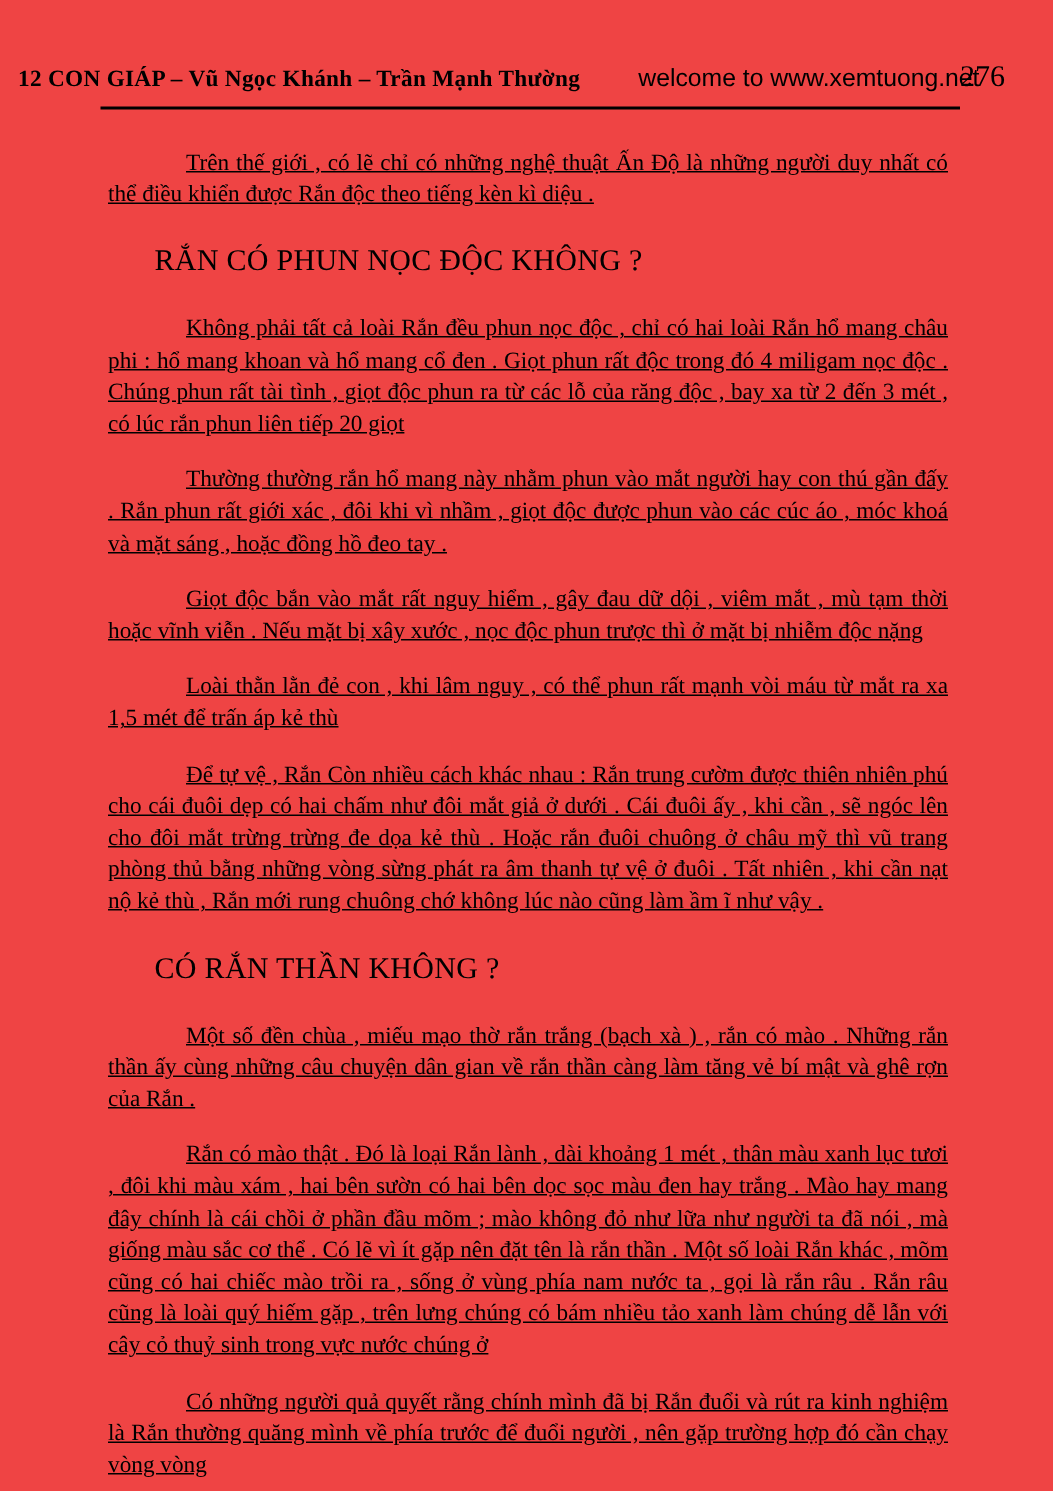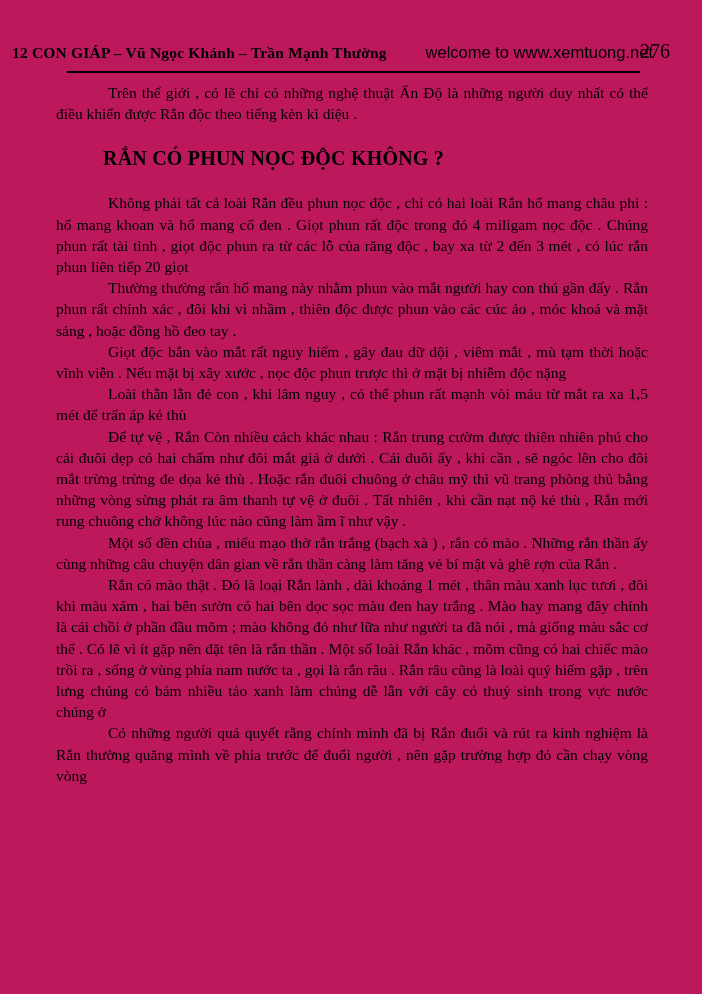--- a/index.html
+++ b/index.html
@@ -1,20 +1,20 @@
 <!DOCTYPE html>
 <html><head>
 <meta charset="utf-8">
 <style>
   html, body { margin: 0; padding: 0; background: #ffffff; }
   .page {
     position: relative;
     width: 702px;
     height: 994px;
-    background: #be185d;
+    background: #ef4444;
     color: #000000;
     font-family: "Liberation Serif", "DejaVu Serif", serif;
     overflow: hidden;
   }
   .header {
     position: absolute;
     top: 40px;
     left: 12px;
     right: 32px;
     display: flex;
@@ -48,27 +48,28 @@
   .body {
     position: absolute;
     top: 82px;
     left: 56px;
     width: 592px;
     font-size: 15.5px;
     line-height: 21.2px;
     text-align: justify;
   }
   .body p {
-    margin: 0;
+    margin: 16px;
     text-indent: 52px;
+    text-decoration: underline;
   }
   .body h2 {
     font-size: 20px;
     line-height: 26px;
-    font-weight: bold;
+    font-weight: normal;
     margin: 21px 0 21px 47px;
     text-align: left;
     text-indent: 0;
     letter-spacing: 0.2px;
   }
 </style>
 </head>
 <body>
 
 <div class="page">
@@ -81,26 +82,27 @@
   </div>
 
   <div class="rule"></div>
 
   <div class="body">
 
     <p>Trên thế giới , có lẽ chỉ có những nghệ thuật Ấn Độ là những người duy nhất có thể điều khiển được Rắn độc theo tiếng kèn kì diệu .</p>
 
     <h2>RẮN CÓ PHUN NỌC ĐỘC KHÔNG ?</h2>
     <p>Không phải tất cả loài Rắn đều phun nọc độc , chỉ có hai loài Rắn hổ mang châu phi : hổ mang khoan và hổ mang cổ đen . Giọt phun rất độc trong đó 4 miligam nọc độc . Chúng phun rất tài tình , giọt độc phun ra từ các lỗ của răng độc , bay xa từ 2 đến 3 mét , có lúc rắn phun liên tiếp 20 giọt</p>
-    <p>Thường thường rắn hổ mang này nhằm phun vào mắt người hay con thú gần đấy . Rắn phun rất chính xác , đôi khi vì nhầm , thiên độc được phun vào các cúc áo , móc khoá và mặt sáng , hoặc đồng hồ đeo tay .</p>
+    <p>Thường thường rắn hổ mang này nhằm phun vào mắt người hay con thú gần đấy . Rắn phun rất giới xác , đôi khi vì nhầm , giọt độc được phun vào các cúc áo , móc khoá và mặt sáng , hoặc đồng hồ đeo tay .</p>
     <p>Giọt độc bắn vào mắt rất nguy hiểm , gây đau dữ dội , viêm mắt , mù tạm thời hoặc vĩnh viễn . Nếu mặt bị xây xước , nọc độc phun trược thì ở mặt bị nhiễm độc nặng</p>
 
     <p>Loài thằn lằn đẻ con , khi lâm nguy , có thể phun rất mạnh vòi máu từ mắt ra xa 1,5 mét để trấn áp kẻ thù</p>
     <p>Để tự vệ , Rắn Còn nhiều cách khác nhau : Rắn trung cườm được thiên nhiên phú cho cái đuôi dẹp có hai chấm như đôi mắt giả ở dưới . Cái đuôi ấy , khi cần , sẽ ngóc lên cho đôi mắt trừng trừng đe dọa kẻ thù . Hoặc rắn đuôi chuông ở châu mỹ thì vũ trang phòng thủ bằng những vòng sừng phát ra âm thanh tự vệ ở đuôi . Tất nhiên , khi cần nạt nộ kẻ thù , Rắn mới rung chuông chớ không lúc nào cũng làm ầm ĩ như vậy .</p>
 
+    <h2>CÓ RẮN THẦN KHÔNG ?</h2>
     <p>Một số đền chùa , miếu mạo thờ rắn trắng (bạch xà ) , rắn có mào . Những rắn thần ấy cùng những câu chuyện dân gian về rắn thần càng làm tăng vẻ bí mật và ghê rợn của Rắn .</p>
     <p>Rắn có mào thật . Đó là loại Rắn lành , dài khoảng 1 mét , thân màu xanh lục tươi , đôi khi màu xám , hai bên sườn có hai bên dọc sọc màu đen hay trắng . Mào hay mang đây chính là cái chồi ở phần đầu mõm ; mào không đỏ như lữa như người ta đã nói , mà giống màu sắc cơ thể . Có lẽ vì ít gặp nên đặt tên là rắn thần . Một số loài Rắn khác , mõm cũng có hai chiếc mào trồi ra , sống ở vùng phía nam nước ta , gọi là rắn râu . Rắn râu cũng là loài quý hiếm gặp , trên lưng chúng có bám nhiều tảo xanh làm chúng dễ lẫn với cây cỏ thuỷ sinh trong vực nước chúng ở</p>
 
     <p>Có những người quả quyết rằng chính mình đã bị Rắn đuổi và rút ra kinh nghiệm là Rắn thường quăng mình về phía trước để đuổi người , nên gặp trường hợp đó cần chạy vòng vòng</p>
 
   </div>
 
 </div>
 
 </body></html>

